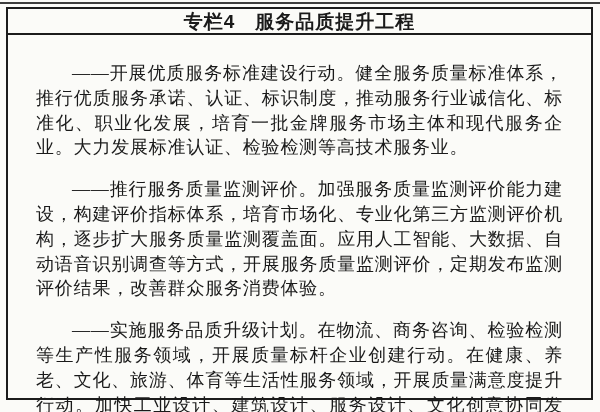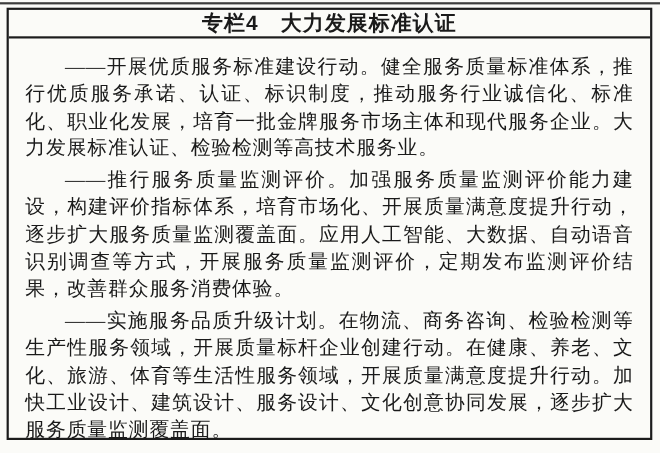--- a/index.html
+++ b/index.html
@@ -55,28 +55,28 @@
     padding: 9px 11px 0 11px;
     font-size: 18px;
     line-height: 24.8px;
     letter-spacing: 0.8px;
     text-align: justify;
     text-justify: inter-ideograph;
     color: var(--text);
   }
   .box-body p {
     text-indent: 2em;
-    margin: 4px;
+    margin: 17px;
   }
 </style>
 </head>
 <body>
 
 <div class="page-rule"></div>
 
 <div class="column-box">
-  <div class="box-title">专栏4　大力发展标准认证</div>
+  <div class="box-title">专栏4　服务品质提升工程</div>
   <div class="box-body">
     <p>——开展优质服务标准建设行动。健全服务质量标准体系，推行优质服务承诺、认证、标识制度，推动服务行业诚信化、标准化、职业化发展，培育一批金牌服务市场主体和现代服务企业。大力发展标准认证、检验检测等高技术服务业。</p>
-    <p>——推行服务质量监测评价。加强服务质量监测评价能力建设，构建评价指标体系，培育市场化、开展质量满意度提升行动，逐步扩大服务质量监测覆盖面。应用人工智能、大数据、自动语音识别调查等方式，开展服务质量监测评价，定期发布监测评价结果，改善群众服务消费体验。</p>
+    <p>——推行服务质量监测评价。加强服务质量监测评价能力建设，构建评价指标体系，培育市场化、专业化第三方监测评价机构，逐步扩大服务质量监测覆盖面。应用人工智能、大数据、自动语音识别调查等方式，开展服务质量监测评价，定期发布监测评价结果，改善群众服务消费体验。</p>
     <p>——实施服务品质升级计划。在物流、商务咨询、检验检测等生产性服务领域，开展质量标杆企业创建行动。在健康、养老、文化、旅游、体育等生活性服务领域，开展质量满意度提升行动。加快工业设计、建筑设计、服务设计、文化创意协同发展，逐步扩大服务质量监测覆盖面。</p>
   </div>
 </div>
 
 </body></html>

